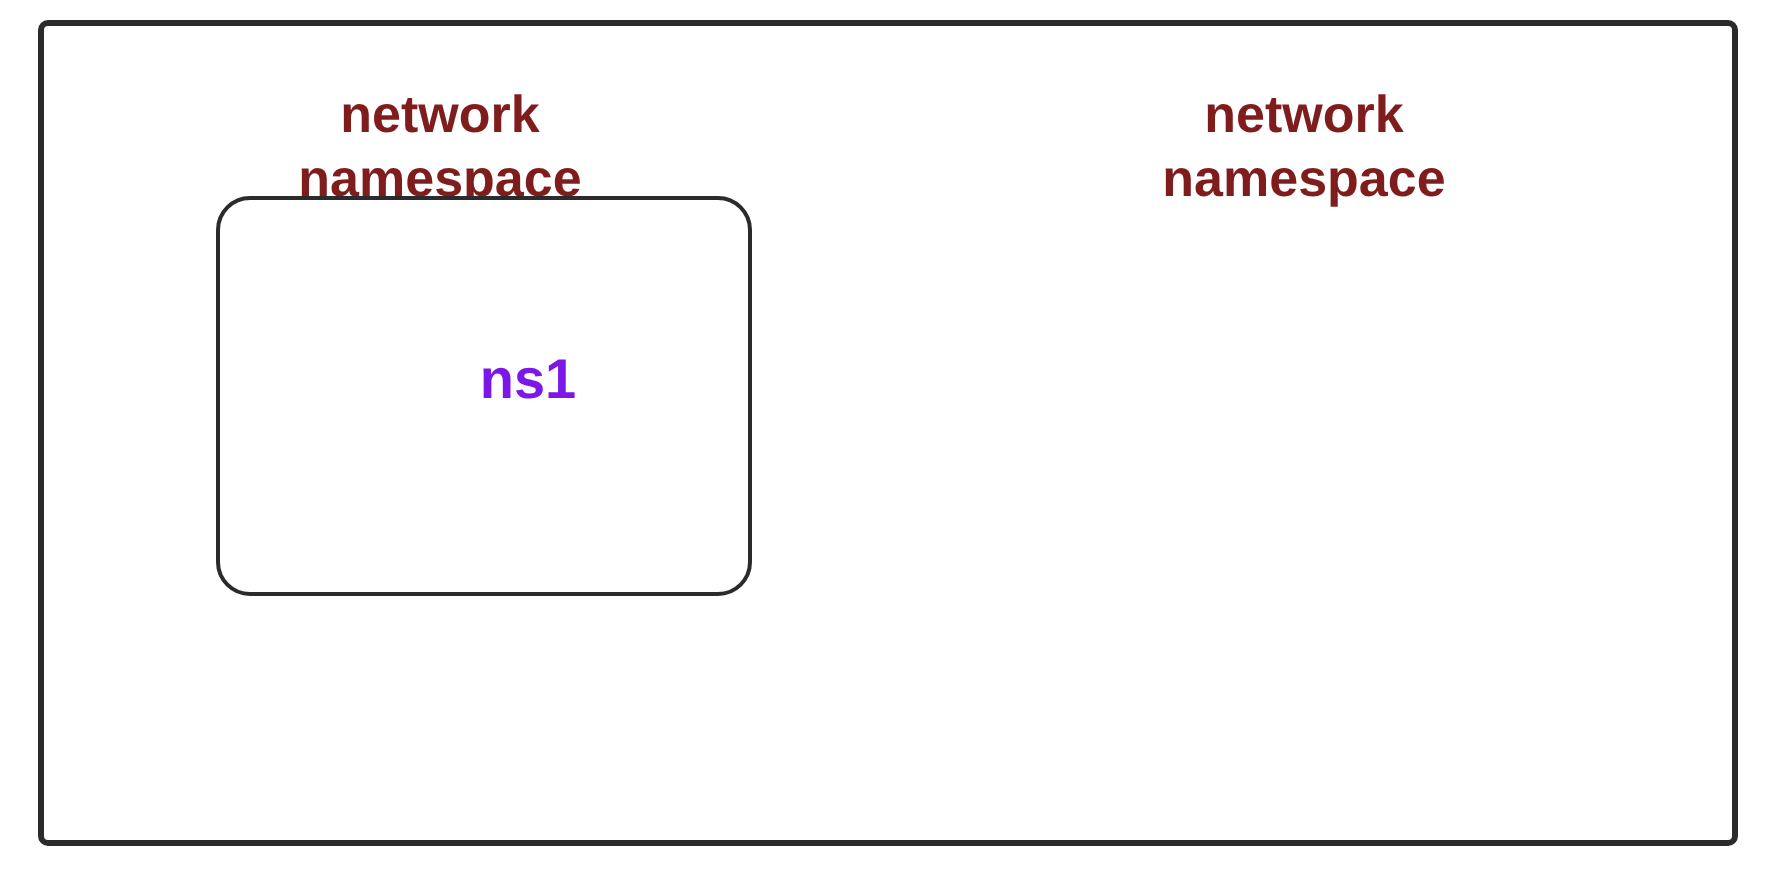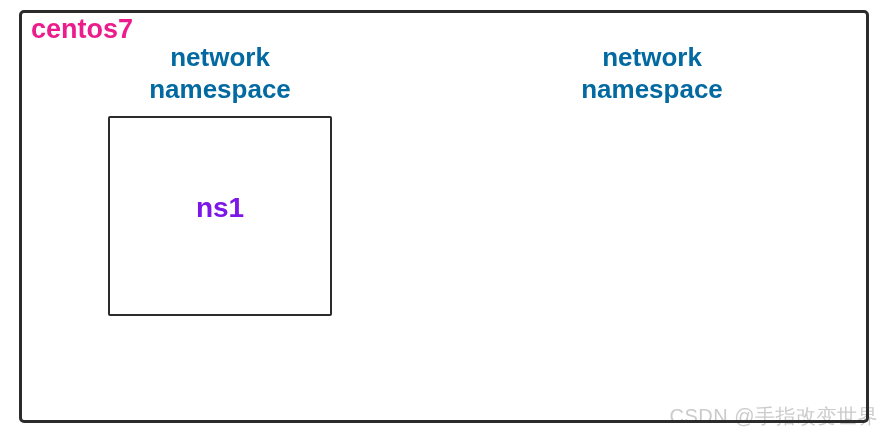--- a/index.html
+++ b/index.html
@@ -51,56 +51,55 @@
   }
   .ns-title {
     position: absolute;
     top: 41px;
     width: 224px;
     z-index: 2;
     text-align: center;
     font-size: 26px;
     line-height: 32px;
     font-weight: 700;
-    color: #0369a1;
+    color: #7f1d1d;
   }
   .ns-title.left  { left: 108px; }
   .ns-title.right { left: 540px; }
   .ns-box {
     position: absolute;
-    top: 116px;
+    top: 98px;
     width: 220px;
     height: 196px;
     border: 2px solid #2b2b2b;
-    border-radius: 2px;
+    border-radius: 17px;
     background: #ffffff;
     z-index: 2;
     display: flex;
     align-items: center;
     justify-content: center;
+    padding-left: 44px;
   }
   .ns-box.left  { left: 108px; }
   .ns-box.right { left: 540px; }
   .ns-name {
     font-size: 28px;
     font-weight: 700;
     color: #7d17e8;
     transform: translateY(-8px);
   }
 </style>
 </head>
 <body>
 
 <div class="canvas">
 
-  <div class="watermark">CSDN @手指改变世界</div>
 
   <div class="outer-box"></div>
 
-  <div class="host-label">centos7</div>
 
   <div class="ns-title left">
     <div>network</div>
     <div>namespace</div>
   </div>
 
   <div class="ns-title right">
     <div>network</div>
     <div>namespace</div>
   </div>

